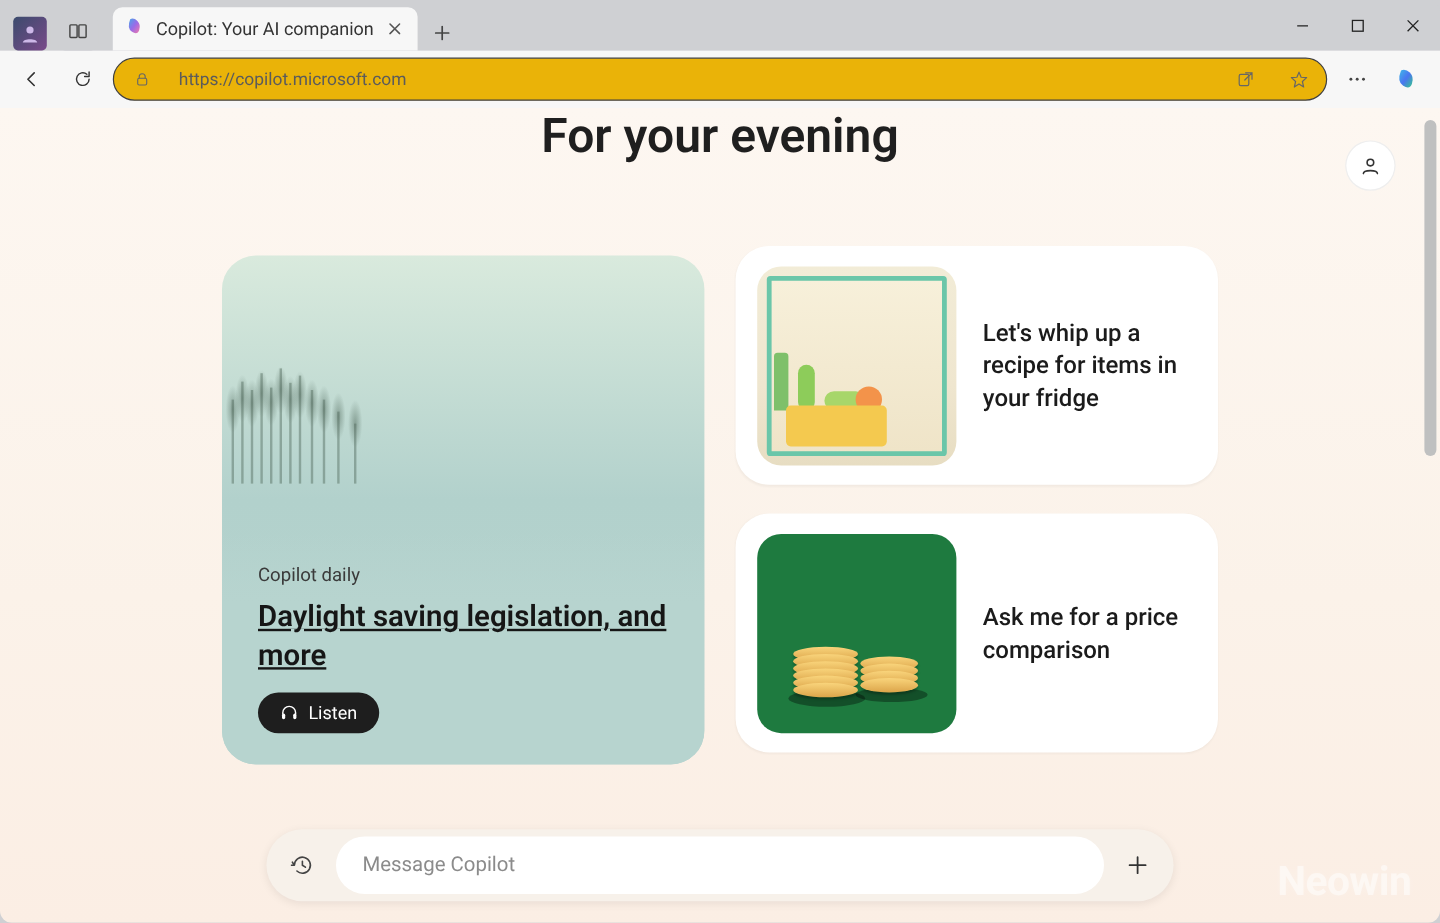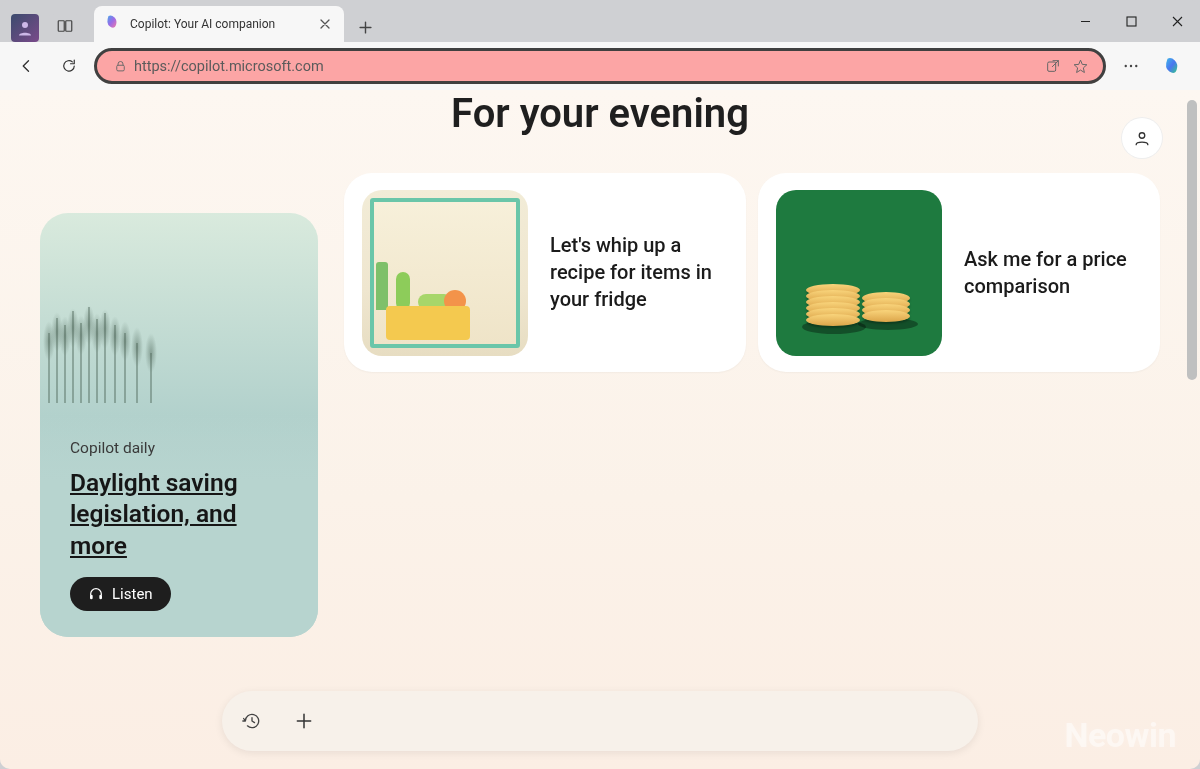--- a/index.html
+++ b/index.html
@@ -47,21 +47,21 @@
       display: flex;
       align-items: center;
       padding: 0 10px;
       margin-left: 4px;
       gap: 8px;
       position: relative;
       top: 0;
     }
     .tab-title {
       flex: 1;
-      font-size: 12px;
+      font-size: 15px;
       color: #333;
       white-space: nowrap;
       overflow: hidden;
       text-overflow: ellipsis;
     }
     .tab-close {
       width: 18px;
       height: 18px;
       display: flex;
       align-items: center;
@@ -109,27 +109,27 @@
       height: 34px;
       display: flex;
       align-items: center;
       justify-content: center;
       border-radius: 5px;
       cursor: pointer;
     }
     .address-bar {
       flex: 1;
       height: 36px;
-      background: #fca5a5;
-      border: 3px solid #404040;
+      background: #eab308;
+      border: 1px solid #404040;
       border-radius: 18px;
       display: flex;
       align-items: center;
       padding: 0 10px;
-      gap: 1px;
+      gap: 18px;
     }
     .url-text {
       flex: 1;
       font-size: 14.5px;
       color: #5b5b5b;
       border: none;
       outline: none;
       background: transparent;
     }
     .addr-icon {
@@ -249,22 +249,23 @@
       background: #1e1e1e;
       color: #fff;
       border-radius: 18px;
       padding: 8px 18px;
       font-size: 15px;
       border: none;
       cursor: pointer;
     }
     .side-cards {
       display: flex;
-      flex-direction: row;
-      gap: 12px;
+      flex-direction: column;
+      gap: 24px;
+      margin-top: 32px;
     }
     .side-card {
       width: 402px;
       height: 199px;
       border-radius: 28px;
       background: #ffffff;
       display: flex;
       align-items: center;
       gap: 22px;
       padding: 18px 24px 18px 18px;
@@ -574,20 +575,23 @@
     </div>
   </div>
 
   <div class="compose-wrap">
     <div class="compose-side-btn">
       <svg width="20" height="20" viewBox="0 0 24 24">
           <path d="M4 12 a8 8 0 1 1 2.5 5.8 M4 12 H1 M4 12 L2 9" stroke="#444" stroke-width="1.6" fill="none" stroke-linecap="round"></path>
           <path d="M12 8 V12 L15 14" stroke="#444" stroke-width="1.6" fill="none" stroke-linecap="round"></path>
         </svg>
     </div>
+    <div class="compose-input">
+      <input type="text" placeholder="Message Copilot" style="">
+    </div>
     <div class="compose-side-btn">
       <svg width="20" height="20" viewBox="0 0 24 24">
           <path d="M12 4 V20 M4 12 H20" stroke="#333" stroke-width="1.8" stroke-linecap="round"></path>
         </svg>
     </div>
   </div>
 
   <div class="scrollbar-track">
     <div class="scrollbar-thumb"></div>
   </div>

